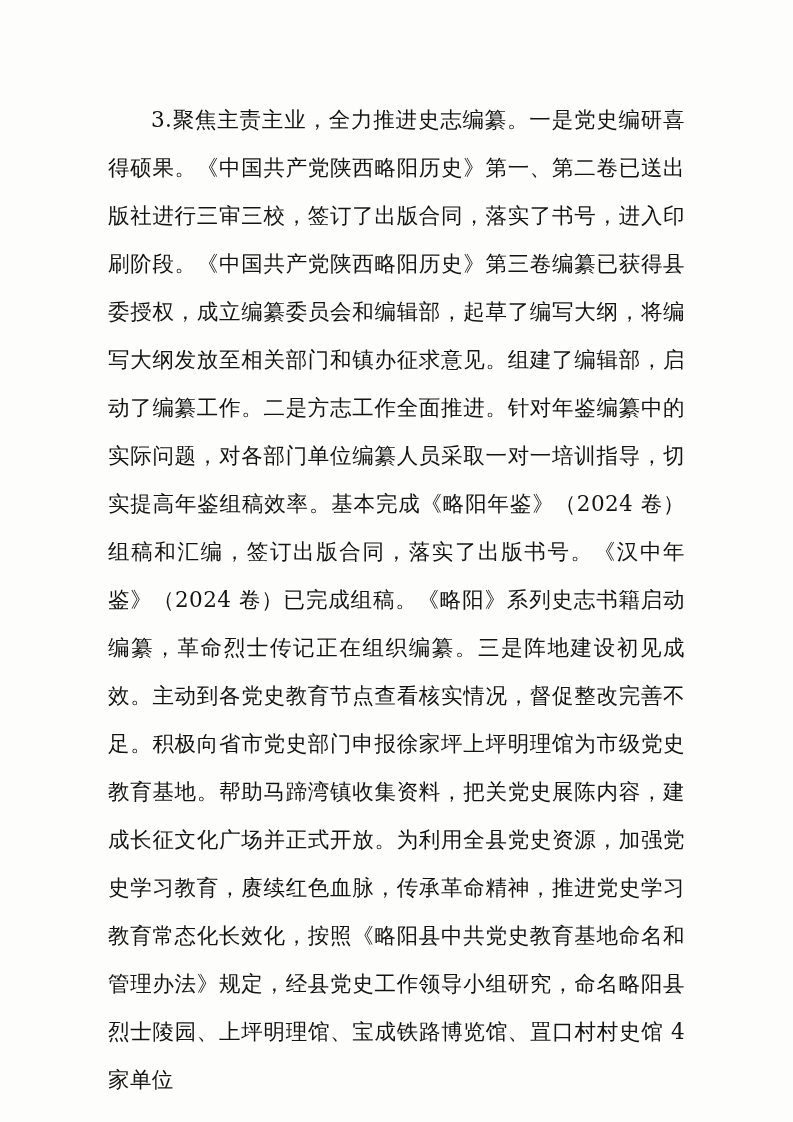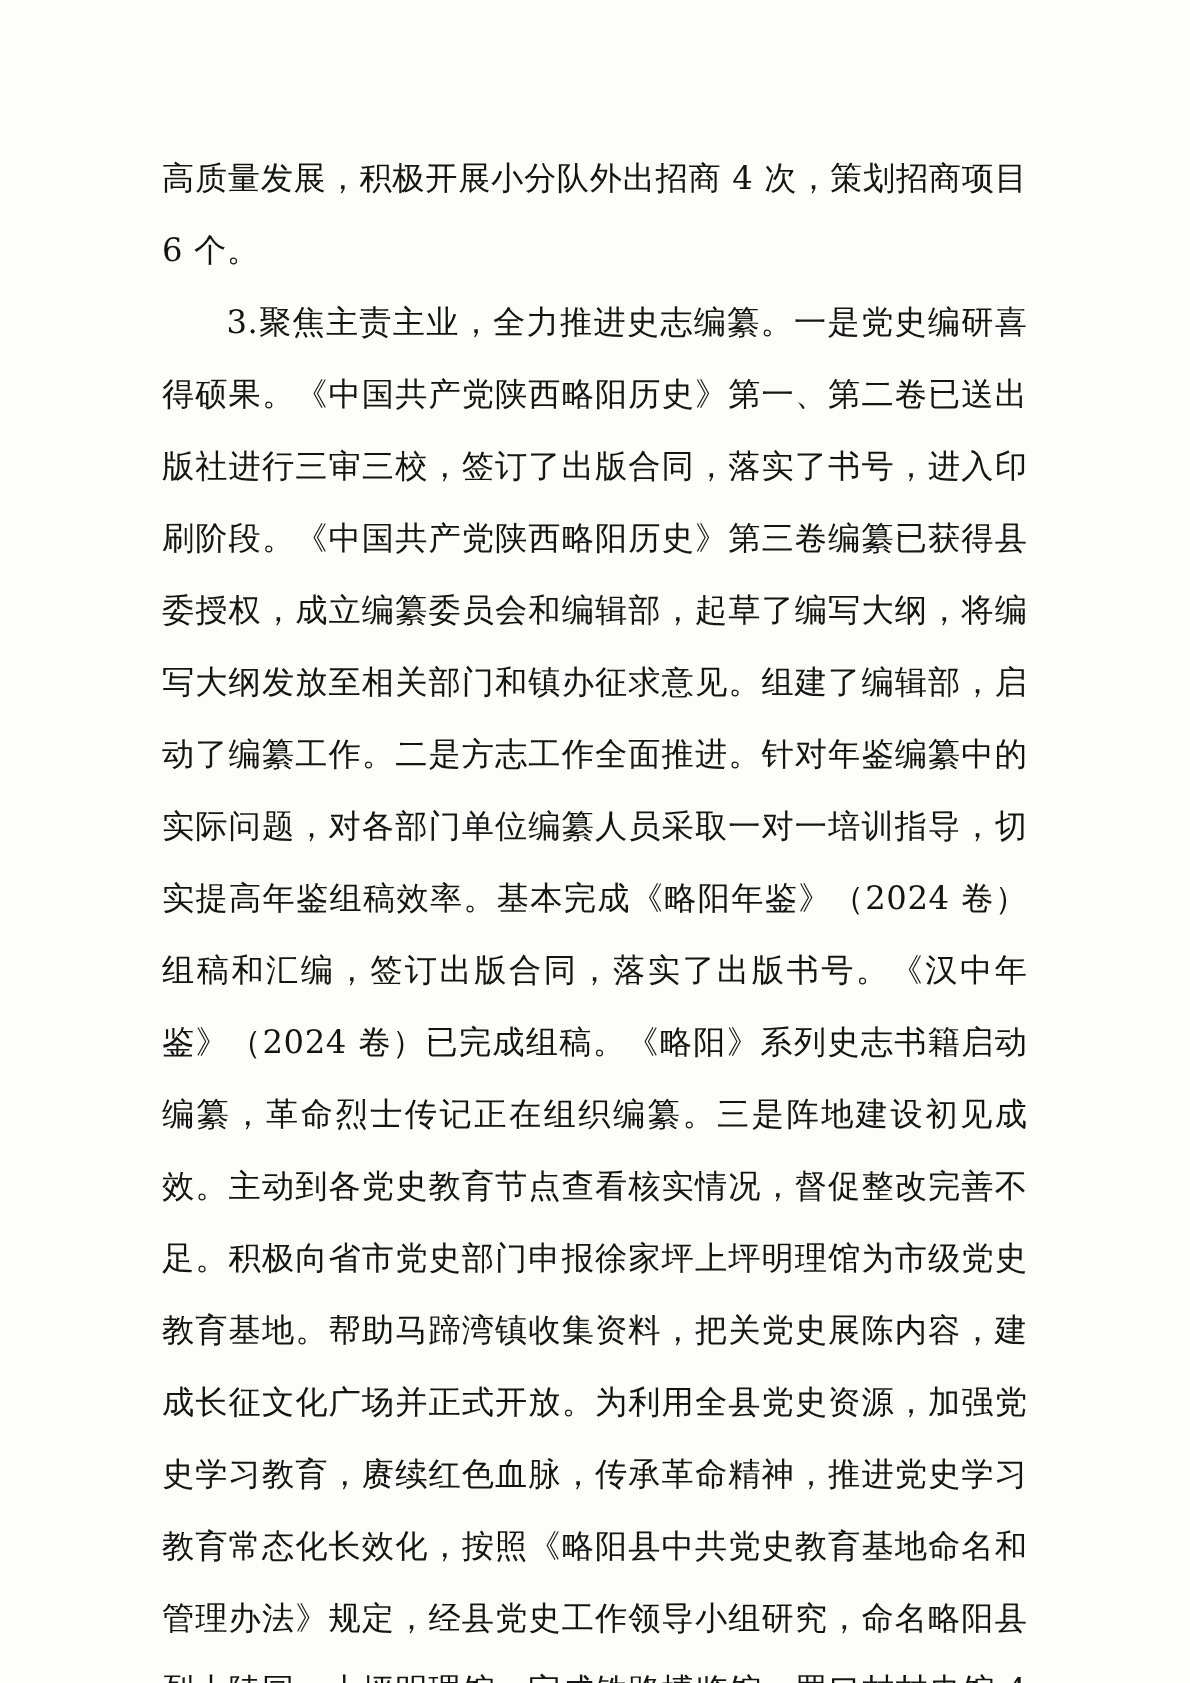--- a/index.html
+++ b/index.html
@@ -40,16 +40,15 @@
   }
   .para + .para {
     margin-top: 0;
   }
 </style>
 </head>
 <body>
 
 <div class="page">
   <div class="doc-body">
-    <p class="para">高质量发展，积极开展小分队外出招商 4 次，策划招商项目 6 个。</p>
     <p class="para indent">3.聚焦主责主业，全力推进史志编纂。一是党史编研喜得硕果。《中国共产党陕西略阳历史》第一、第二卷已送出版社进行三审三校，签订了出版合同，落实了书号，进入印刷阶段。《中国共产党陕西略阳历史》第三卷编纂已获得县委授权，成立编纂委员会和编辑部，起草了编写大纲，将编写大纲发放至相关部门和镇办征求意见。组建了编辑部，启动了编纂工作。二是方志工作全面推进。针对年鉴编纂中的实际问题，对各部门单位编纂人员采取一对一培训指导，切实提高年鉴组稿效率。基本完成《略阳年鉴》（2024 卷）组稿和汇编，签订出版合同，落实了出版书号。《汉中年鉴》（2024 卷）已完成组稿。《略阳》系列史志书籍启动编纂，革命烈士传记正在组织编纂。三是阵地建设初见成效。主动到各党史教育节点查看核实情况，督促整改完善不足。积极向省市党史部门申报徐家坪上坪明理馆为市级党史教育基地。帮助马蹄湾镇收集资料，把关党史展陈内容，建成长征文化广场并正式开放。为利用全县党史资源，加强党史学习教育，赓续红色血脉，传承革命精神，推进党史学习教育常态化长效化，按照《略阳县中共党史教育基地命名和管理办法》规定，经县党史工作领导小组研究，命名略阳县烈士陵园、上坪明理馆、宝成铁路博览馆、罝口村村史馆 4 家单位</p>
   </div>
 </div>
 
 </body></html>

